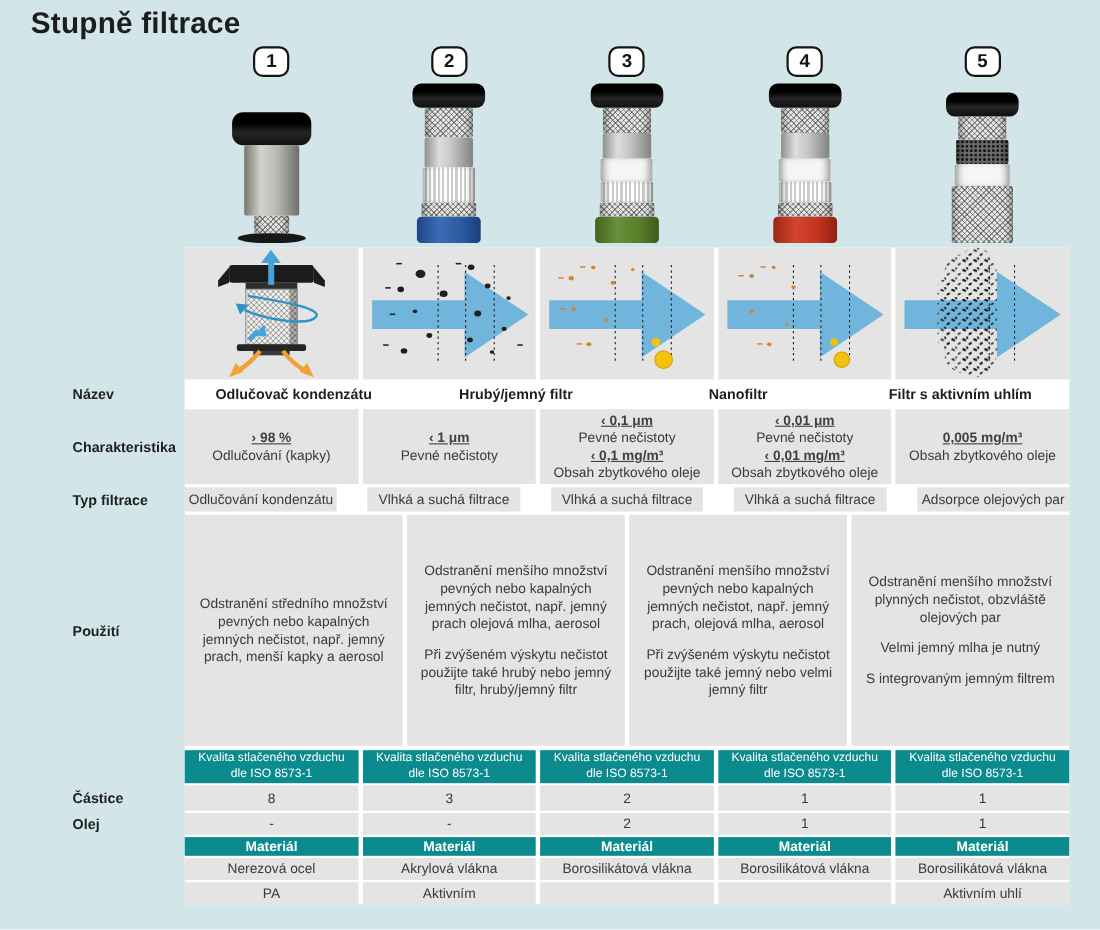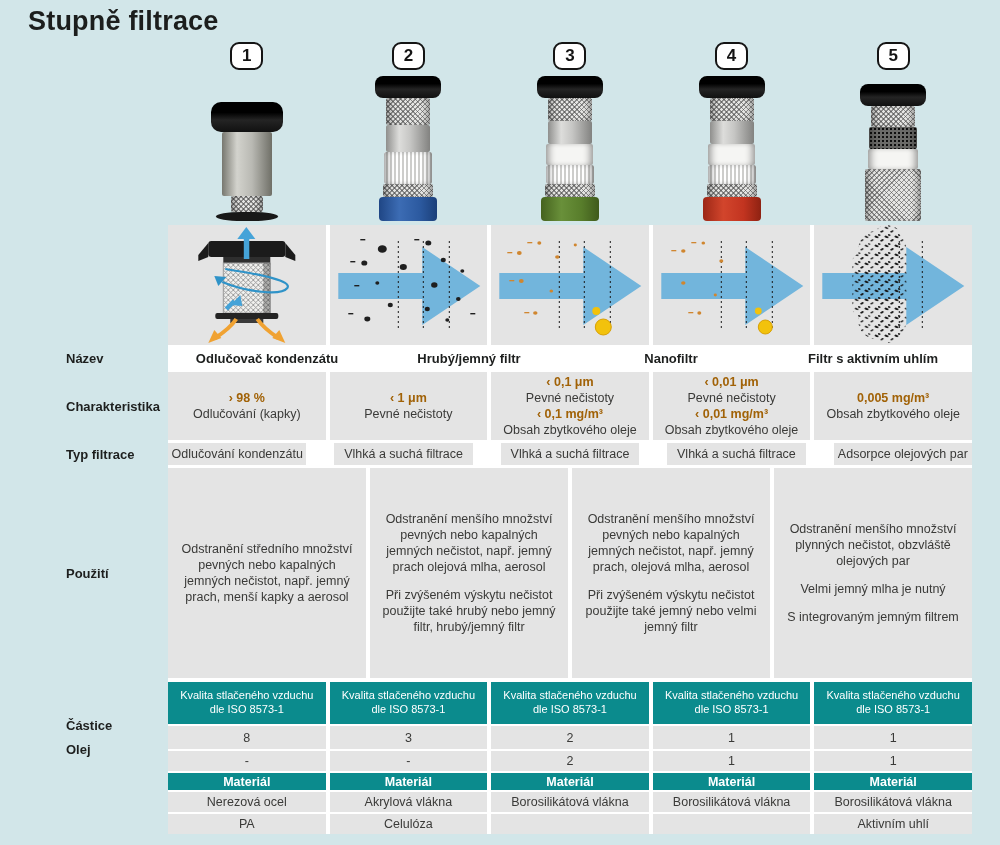--- a/index.html
+++ b/index.html
@@ -58,26 +58,26 @@
   .m2{margin-top:2px}.m3{margin-top:3px}.m4{margin-top:4px}
   .cell{
     flex:1 1 0;min-width:0;background:#e4e4e4;
     display:flex;flex-direction:column;align-items:center;justify-content:center;
     text-align:center;box-sizing:border-box;
   }
   .diagrams{height:120px}
   .nameband{height:22px}
   .nameband .cell{background:#fff;font-weight:bold;font-size:13px;color:#1d1f1e;}
   .charrow{height:68px;font-size:12.5px;line-height:1.28;}
-  .charrow .b{font-weight:bold;color:#a16207;}
+  .charrow .b{font-weight:bold;color:#404040;text-decoration:underline;}
   .typerow{height:22px;font-size:12.5px;gap:28px;}
   .userow{height:210px;font-size:12.5px;line-height:1.28;}
   .userow .cell{justify-content:center;padding:4px 7px;}
   .userow p{margin:6px 0;}
-  .isorow{height:42px}
+  .isorow{height:30px}
   .isorow .cell{background:#0b8b8d;color:#fff;font-size:11px;line-height:1.25;}
   .matheadrow{height:17px}
   .matheadrow .cell{background:#0b8b8d;color:#fff;font-size:12.5px;font-weight:bold;}
   .valrow{font-size:12.5px;}
   .h23{height:23px}.h20{height:20px}
   
   .lbl{
     position:absolute;left:0;width:168px;box-sizing:border-box;padding-left:66px;
     display:flex;align-items:center;font-weight:bold;font-size:13px;color:#1d1f1e;
   }
@@ -396,19 +396,19 @@
   <div class="row valrow h20 m2">
     <div class="cell">Nerezová ocel</div>
     <div class="cell">Akrylová vlákna</div>
     <div class="cell">Borosilikátová vlákna</div>
     <div class="cell">Borosilikátová vlákna</div>
     <div class="cell">Borosilikátová vlákna</div>
   </div>
 
   <div class="row valrow h20 m2">
     <div class="cell">PA</div>
-    <div class="cell">Celulóza</div>
+    <div class="cell">Aktivním</div>
     <div class="cell"></div>
     <div class="cell"></div>
     <div class="cell">Aktivním uhlí</div>
   </div>
 
 </div>
 
 </body></html>

